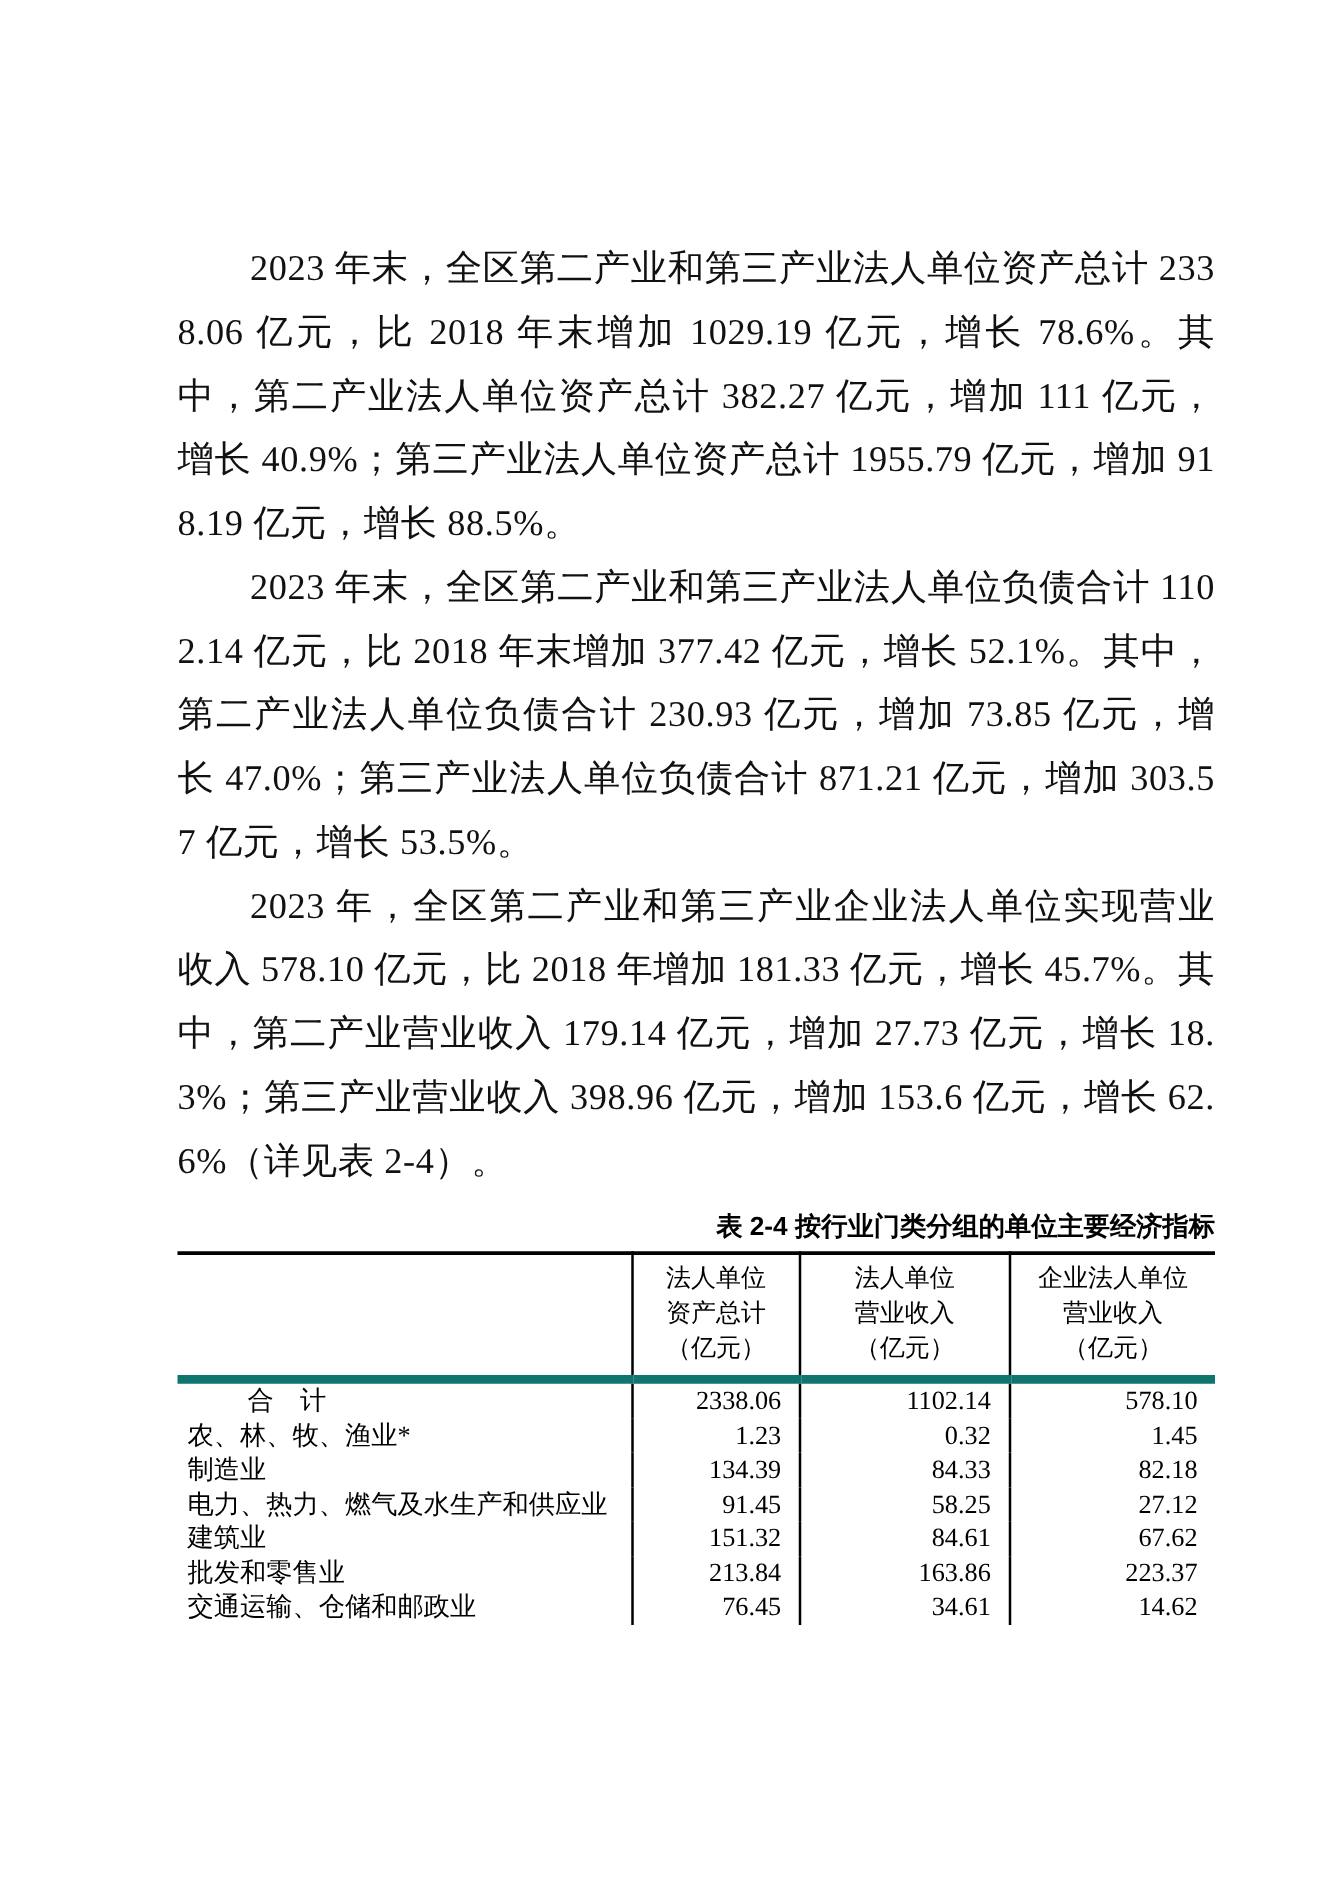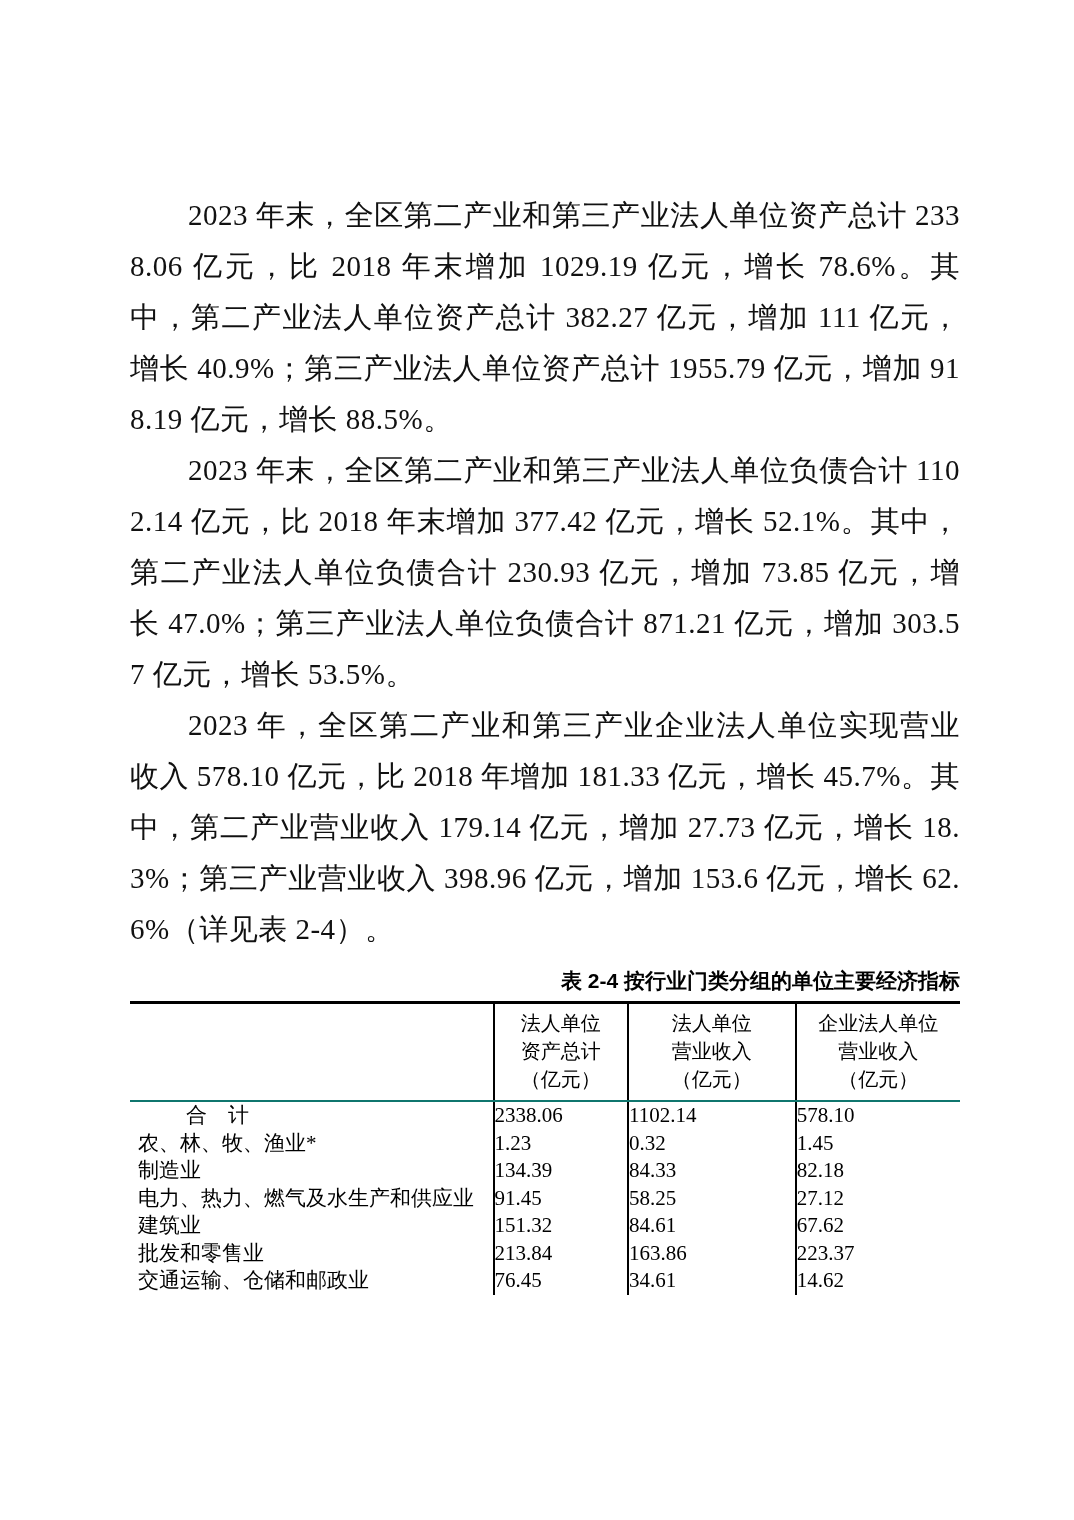--- a/index.html
+++ b/index.html
@@ -10,21 +10,21 @@
   body {
     width: 1074px;
     height: 1520px;
     position: relative;
     font-family: "Liberation Serif", "DejaVu Serif", serif;
     color: #111111;
     overflow: hidden;
   }
   .content {
     position: absolute;
-    left: 130px;
+    left: 142px;
     top: 0;
     width: 830px;
     padding-top: 190px;
   }
   .body-para {
     margin: 0;
     font-size: 29px;
     line-height: 51px;
     text-align: justify;
     text-indent: 2em;
@@ -45,21 +45,21 @@
     border-collapse: collapse;
     border-top: 3px solid #000000;
     table-layout: fixed;
     color: #000000;
   }
   table.econ-table col.c-label { width: 43.8%; }
   table.econ-table col.c-v1    { width: 16.2%; }
   table.econ-table col.c-v2    { width: 20.2%; }
   table.econ-table col.c-v3    { width: 19.8%; }
   table.econ-table thead td {
-    border-bottom: 2px solid #0f766e;
+    border-bottom: 7px solid #0f766e;
     text-align: center;
     vertical-align: middle;
     font-size: 20px;
     line-height: 28px;
     padding: 5px 0 7px 0;
   }
   table.econ-table td.v-line {
     border-left: 2px solid #000000;
   }
   table.econ-table tbody td {
@@ -68,20 +68,21 @@
     line-height: 27px;
     padding: 0;
     white-space: pre;
     overflow: hidden;
   }
   table.econ-table tbody td.lbl {
     text-align: left;
     padding-left: 8px;
   }
   table.econ-table tbody td.num {
+    text-align: right;
     padding-right: 14px;
     font-family: "Liberation Serif", "DejaVu Serif", serif;
   }
   table.econ-table tbody tr.total-row td {
     font-weight: normal;
   }
   table.econ-table tbody tr.total-row td.lbl {
     padding-left: 56px;
   }
   .hdr-line { display: block; }

